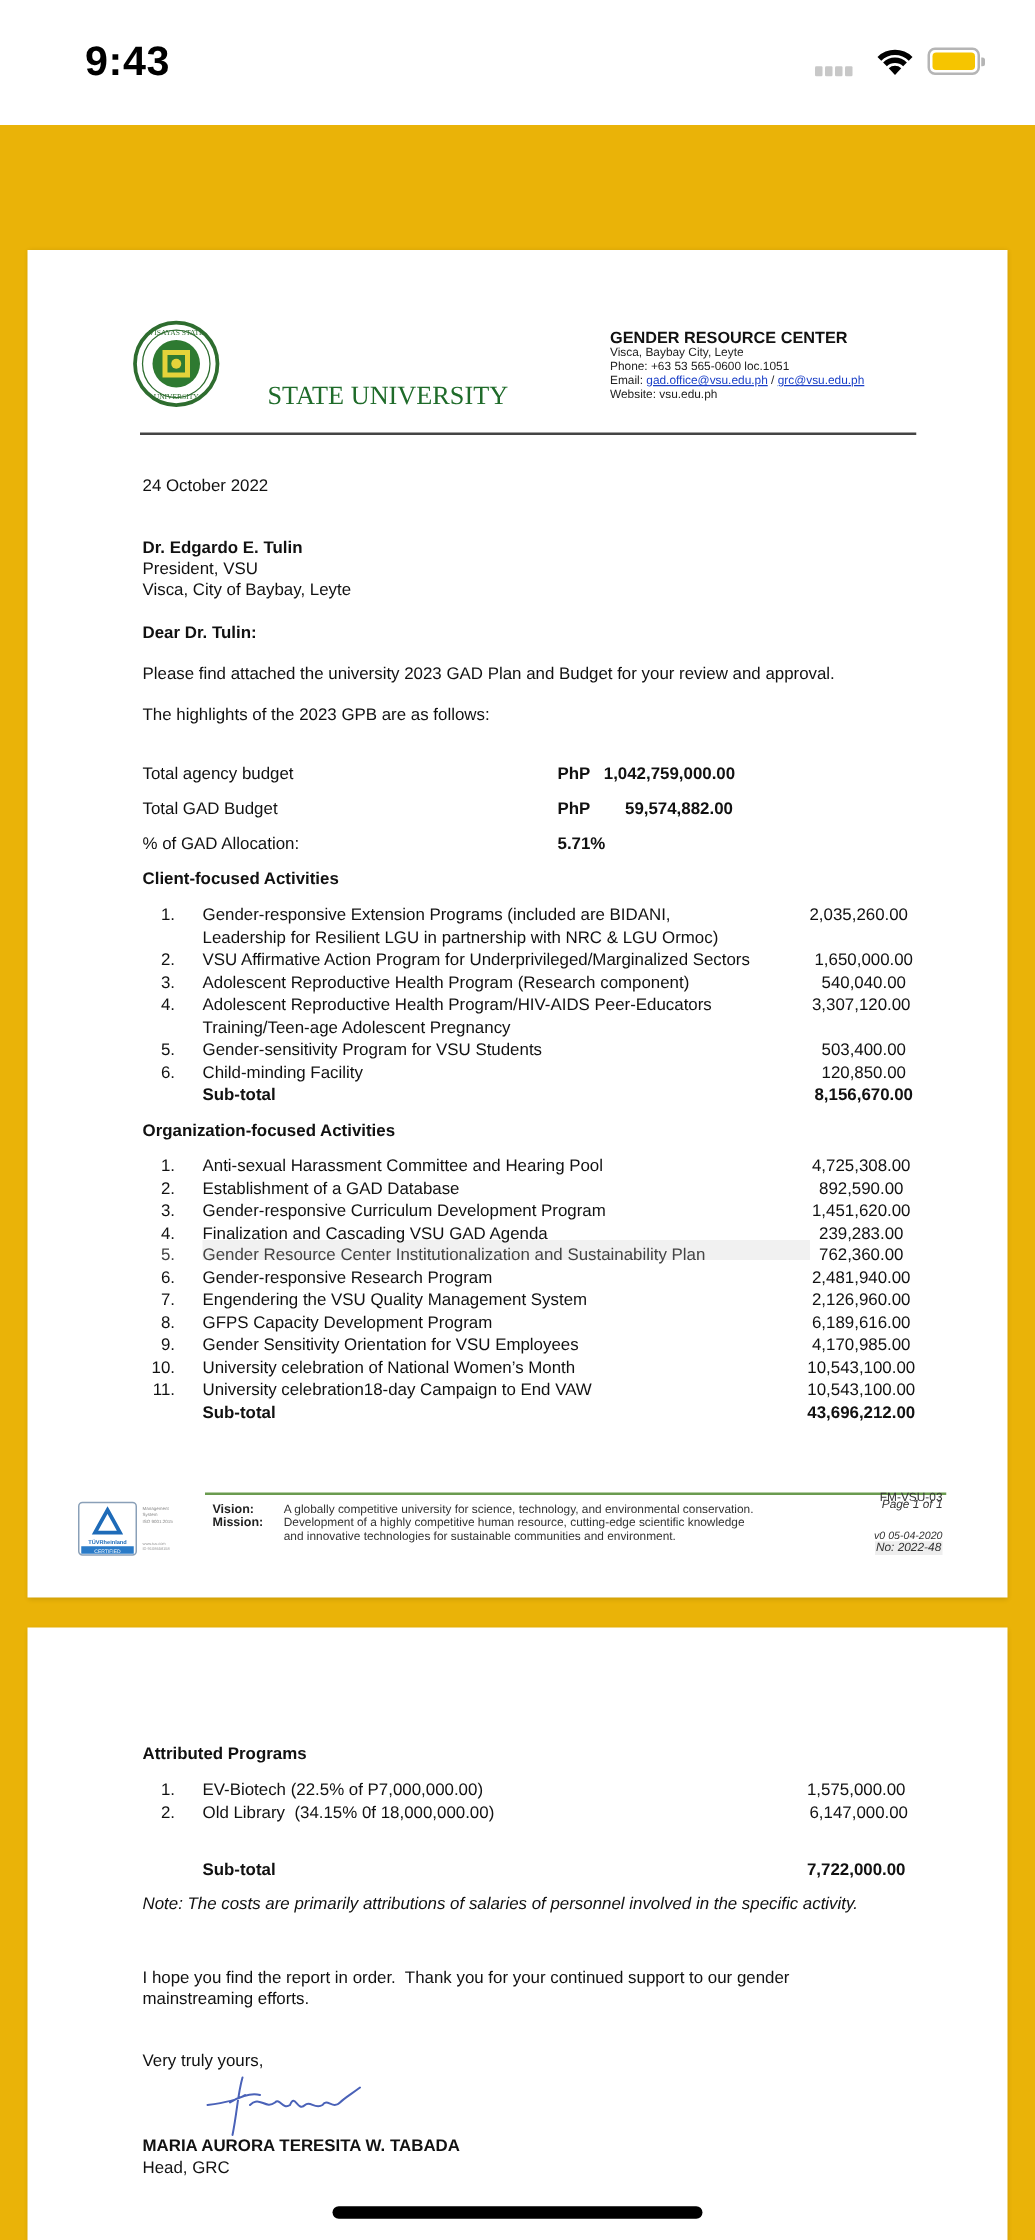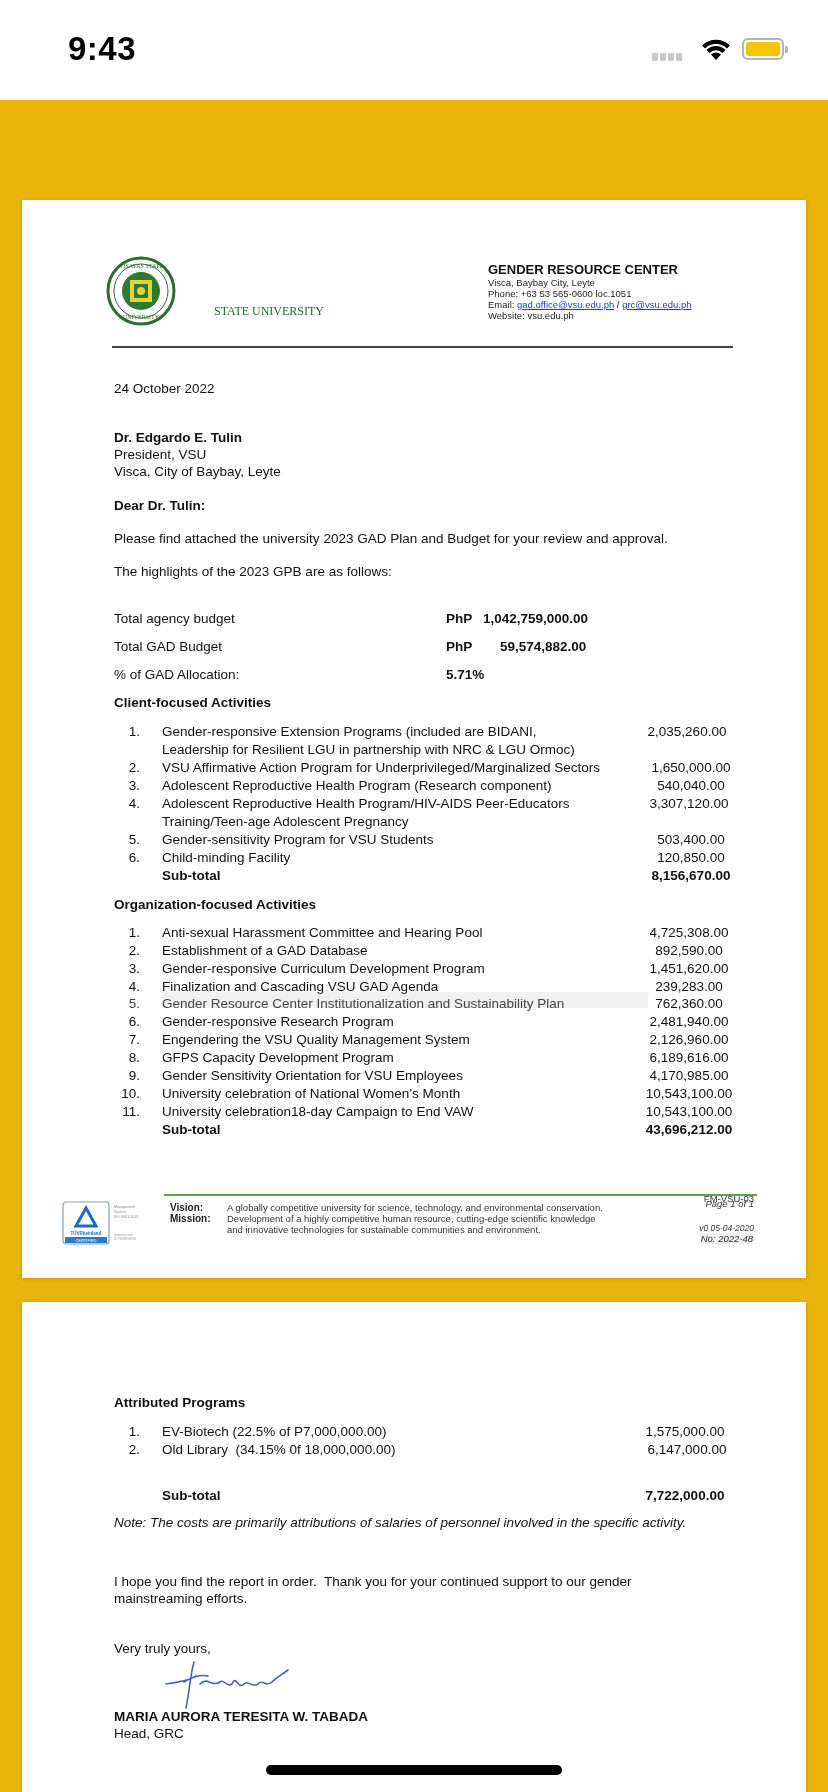--- a/index.html
+++ b/index.html
@@ -27,21 +27,21 @@
   .page { position: absolute; left: 22px; width: 784px; background: #fff; box-shadow: 0 1px 4px rgba(0,0,0,0.15); }
   .page1 { top: 200px; height: 1078px; }
   .page2 { top: 1302px; height: 520px; }
 
   .doc { position: absolute; color: #111; font-size: 13.5px; line-height: 18px; }
   .bold { font-weight: bold; }
 
   
   .seal { position: absolute; left: 84px; top: 56px; width: 70px; height: 70px; }
   .vsu-name { position: absolute; left: 166px; top: 58px; font-family: "Liberation Serif", serif; color: #1f6b2a; font-size: 52px; line-height: 50px; letter-spacing: -1px; }
-  .vsu-sub { position: absolute; left: 192px; top: 104px; font-family: "Liberation Serif", serif; color: #1f6b2a; font-size: 12px; }
+  .vsu-sub { position: absolute; left: 192px; top: 104px; font-family: "Liberation Serif", serif; color: #1f6b2a; font-size: 21px; }
   .grc-head { position: absolute; left: 466px; top: 62px; font-size: 13px; font-weight: bold; color: #111; }
   .grc-line { position: absolute; left: 466px; font-size: 9.5px; color: #222; line-height: 11px; }
   .grc-line a { color: #1a3fc7; text-decoration: underline; }
   .head-rule { position: absolute; left: 90px; top: 146px; width: 621px; height: 2px; background: #444; }
 
   .amount { position: absolute; text-align: center; width: 110px; }
   .num { position: absolute; width: 24px; text-align: right; }
   .item-text { position: absolute; }
 
   .highlight-row { position: absolute; left: 140px; top: 792px; width: 486px; height: 16px; background: #f1f1f1; }

